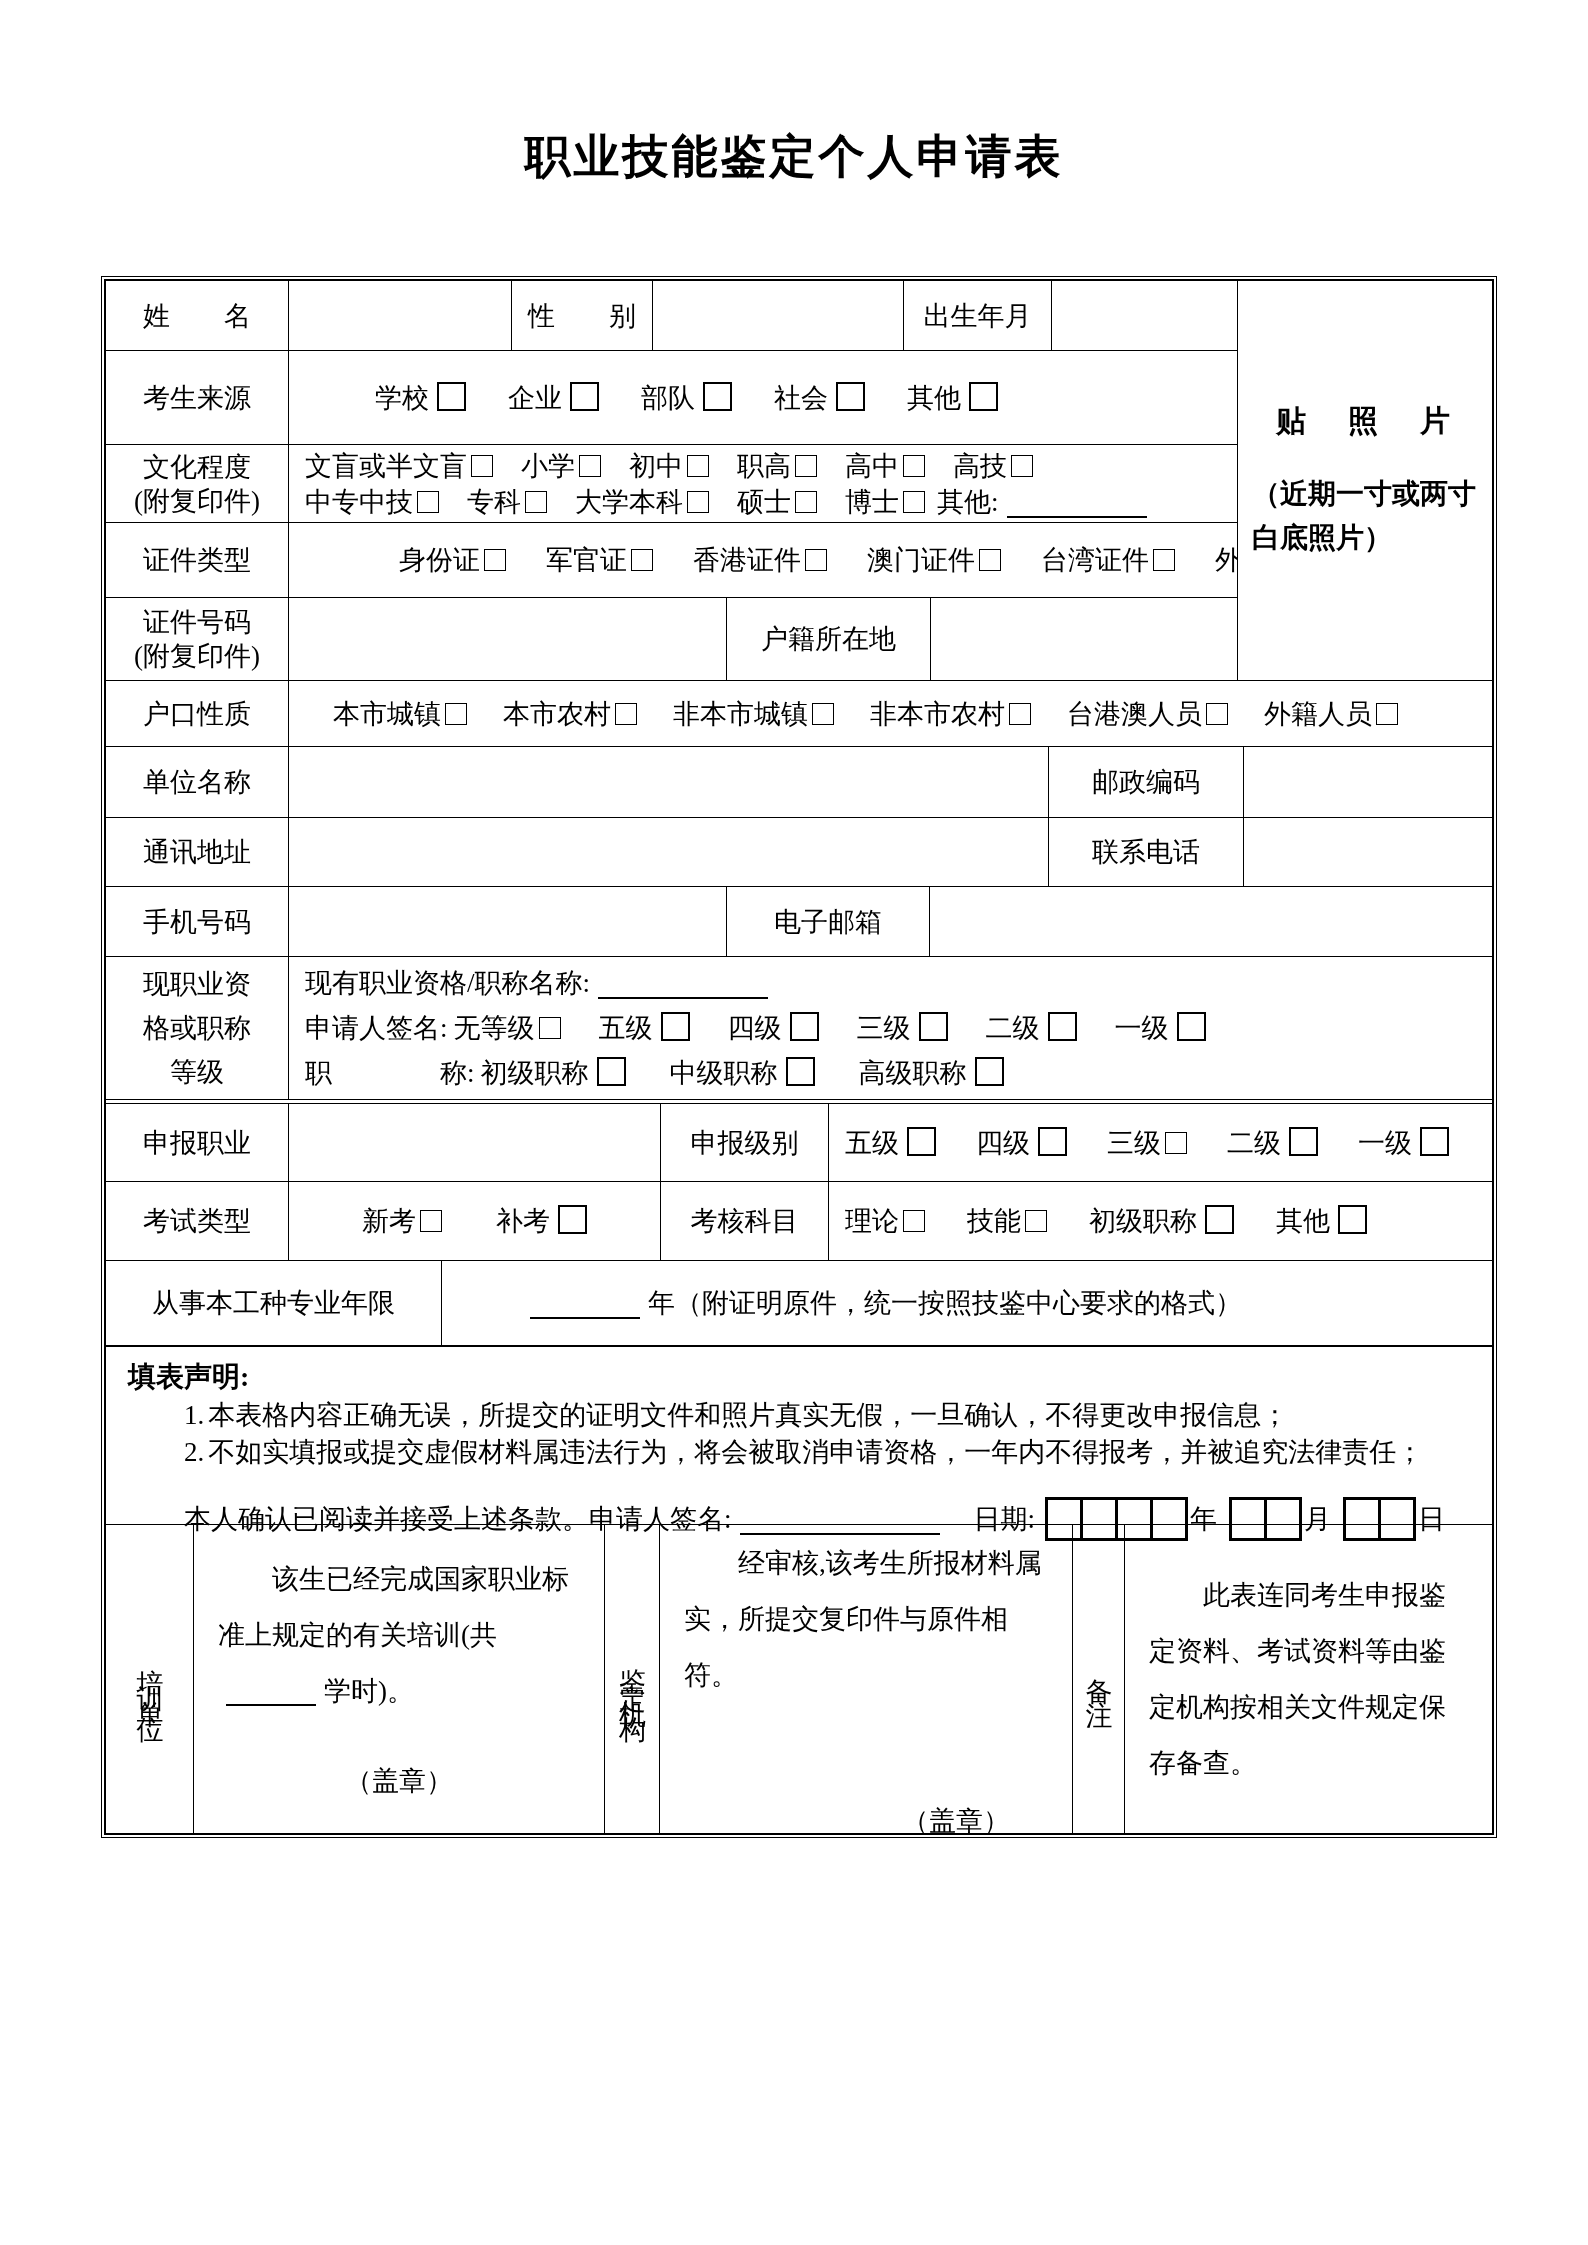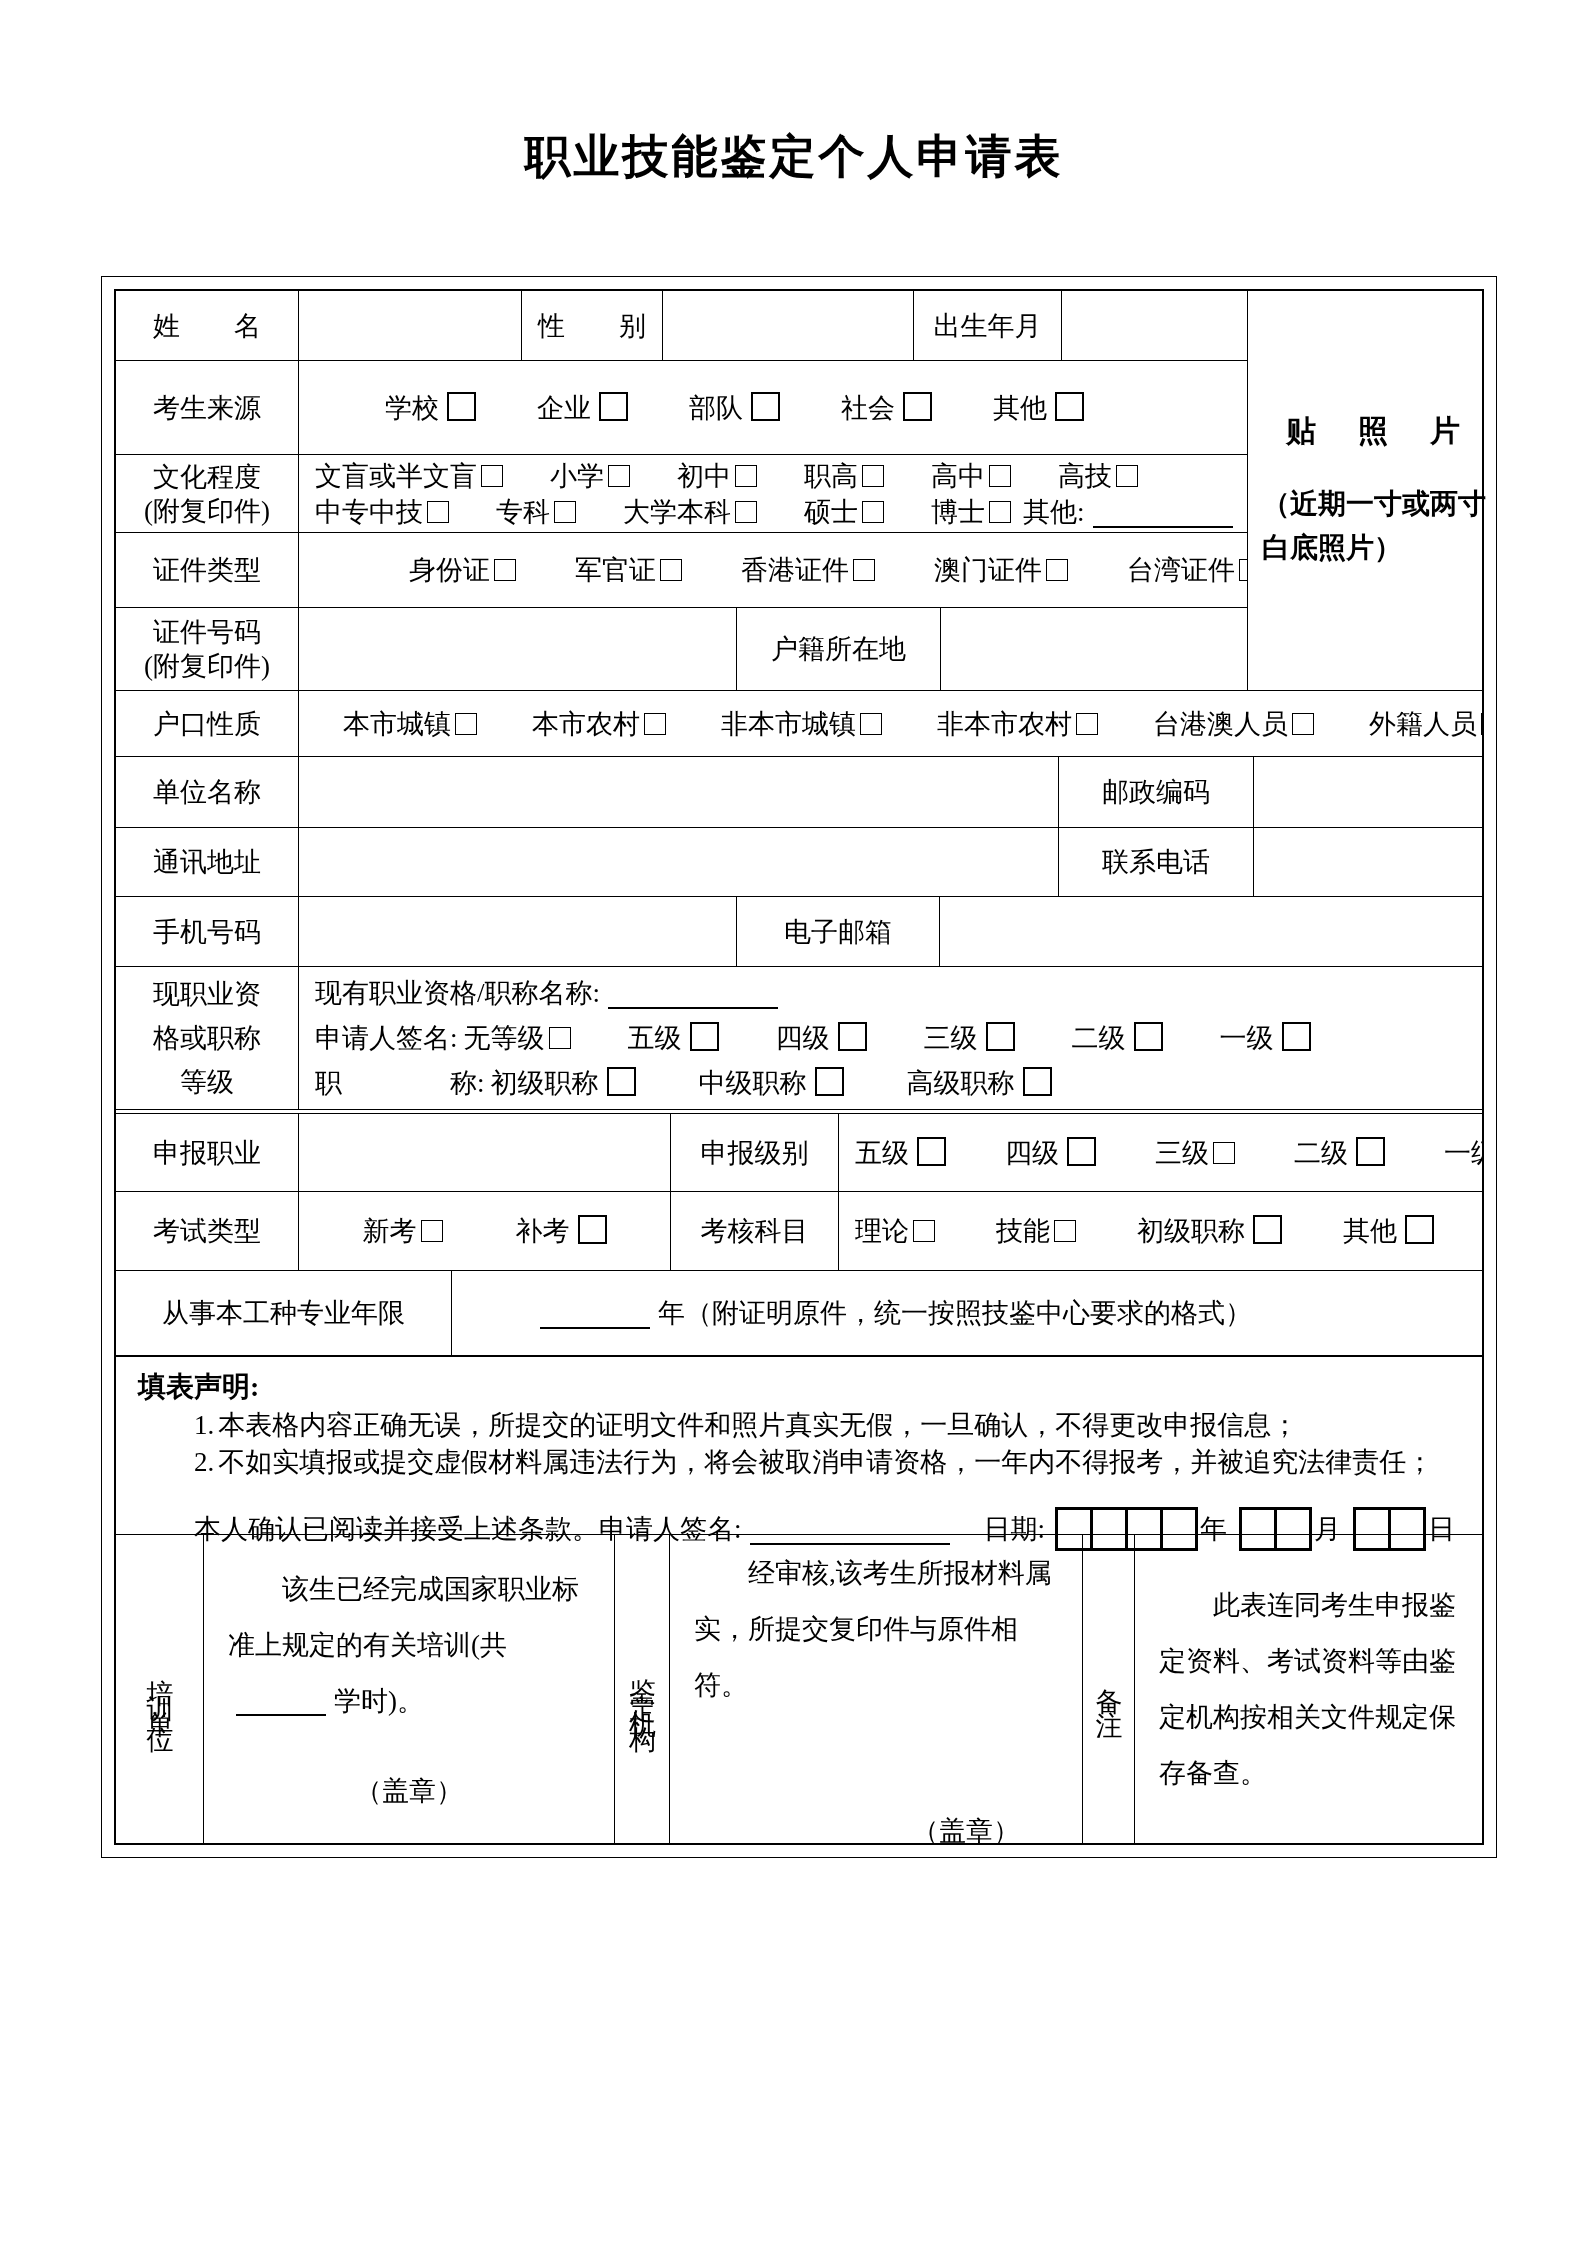--- a/index.html
+++ b/index.html
@@ -5,21 +5,21 @@
   html,body{margin:0;padding:0;background:#ffffff;}
   body{width:1588px;height:2245px;position:relative;
        font-family:"Liberation Serif","DejaVu Serif",serif;color:#000;}
   .sheet{position:absolute;inset:0;background:#fff;}
 
   .doc-title{position:absolute;top:126px;left:0;width:100%;text-align:center;
              font-size:46px;font-weight:bold;letter-spacing:3px;}
 
   
   .tbl{position:absolute;left:101px;top:276px;width:1396px;
-       border:1px solid #000;padding:12px;box-sizing:border-box;}
+       border:1px solid #000;padding:2px;box-sizing:border-box;}
   .grid{border:2px solid #000;box-sizing:border-box;font-size:27px;}
 
   .r{display:flex;border-bottom:1px solid #000;box-sizing:border-box;align-items:stretch;}
   .c{border-right:1px solid #000;box-sizing:border-box;display:flex;align-items:center;
      justify-content:center;overflow:hidden;}
   .c.last{border-right:none;}
   .lab{text-align:center;}
   .left{justify-content:flex-start;}
 
   
@@ -43,21 +43,21 @@
 
   .dsep{height:3px;border-bottom:1px solid #000;}
   .thickline{border-bottom-width:2px;}
 
   .two-line{flex-direction:column;line-height:34px;justify-content:center;}
 
   
   .bx{display:inline-block;width:25px;height:25px;border:2px solid #000;
       margin-left:8px;vertical-align:-4px;}
   .bx.sm{width:20px;height:20px;border-width:1px;margin-left:4px;vertical-align:-2px;}
-  .opt{margin-right:39px;white-space:nowrap;}
+  .opt{margin-right:20px;white-space:nowrap;}
   .opt:last-child{margin-right:0;}
   .opts{display:flex;align-items:center;flex-wrap:nowrap;}
 
   
   .blank{display:inline-block;border-bottom:2px solid #000;height:30px;
          vertical-align:-6px;margin:0 8px;}
   .b140{width:140px;} .b170{width:170px;} .b110{width:110px;}
   .b200{width:200px;} .b90{width:90px;}
 
   

